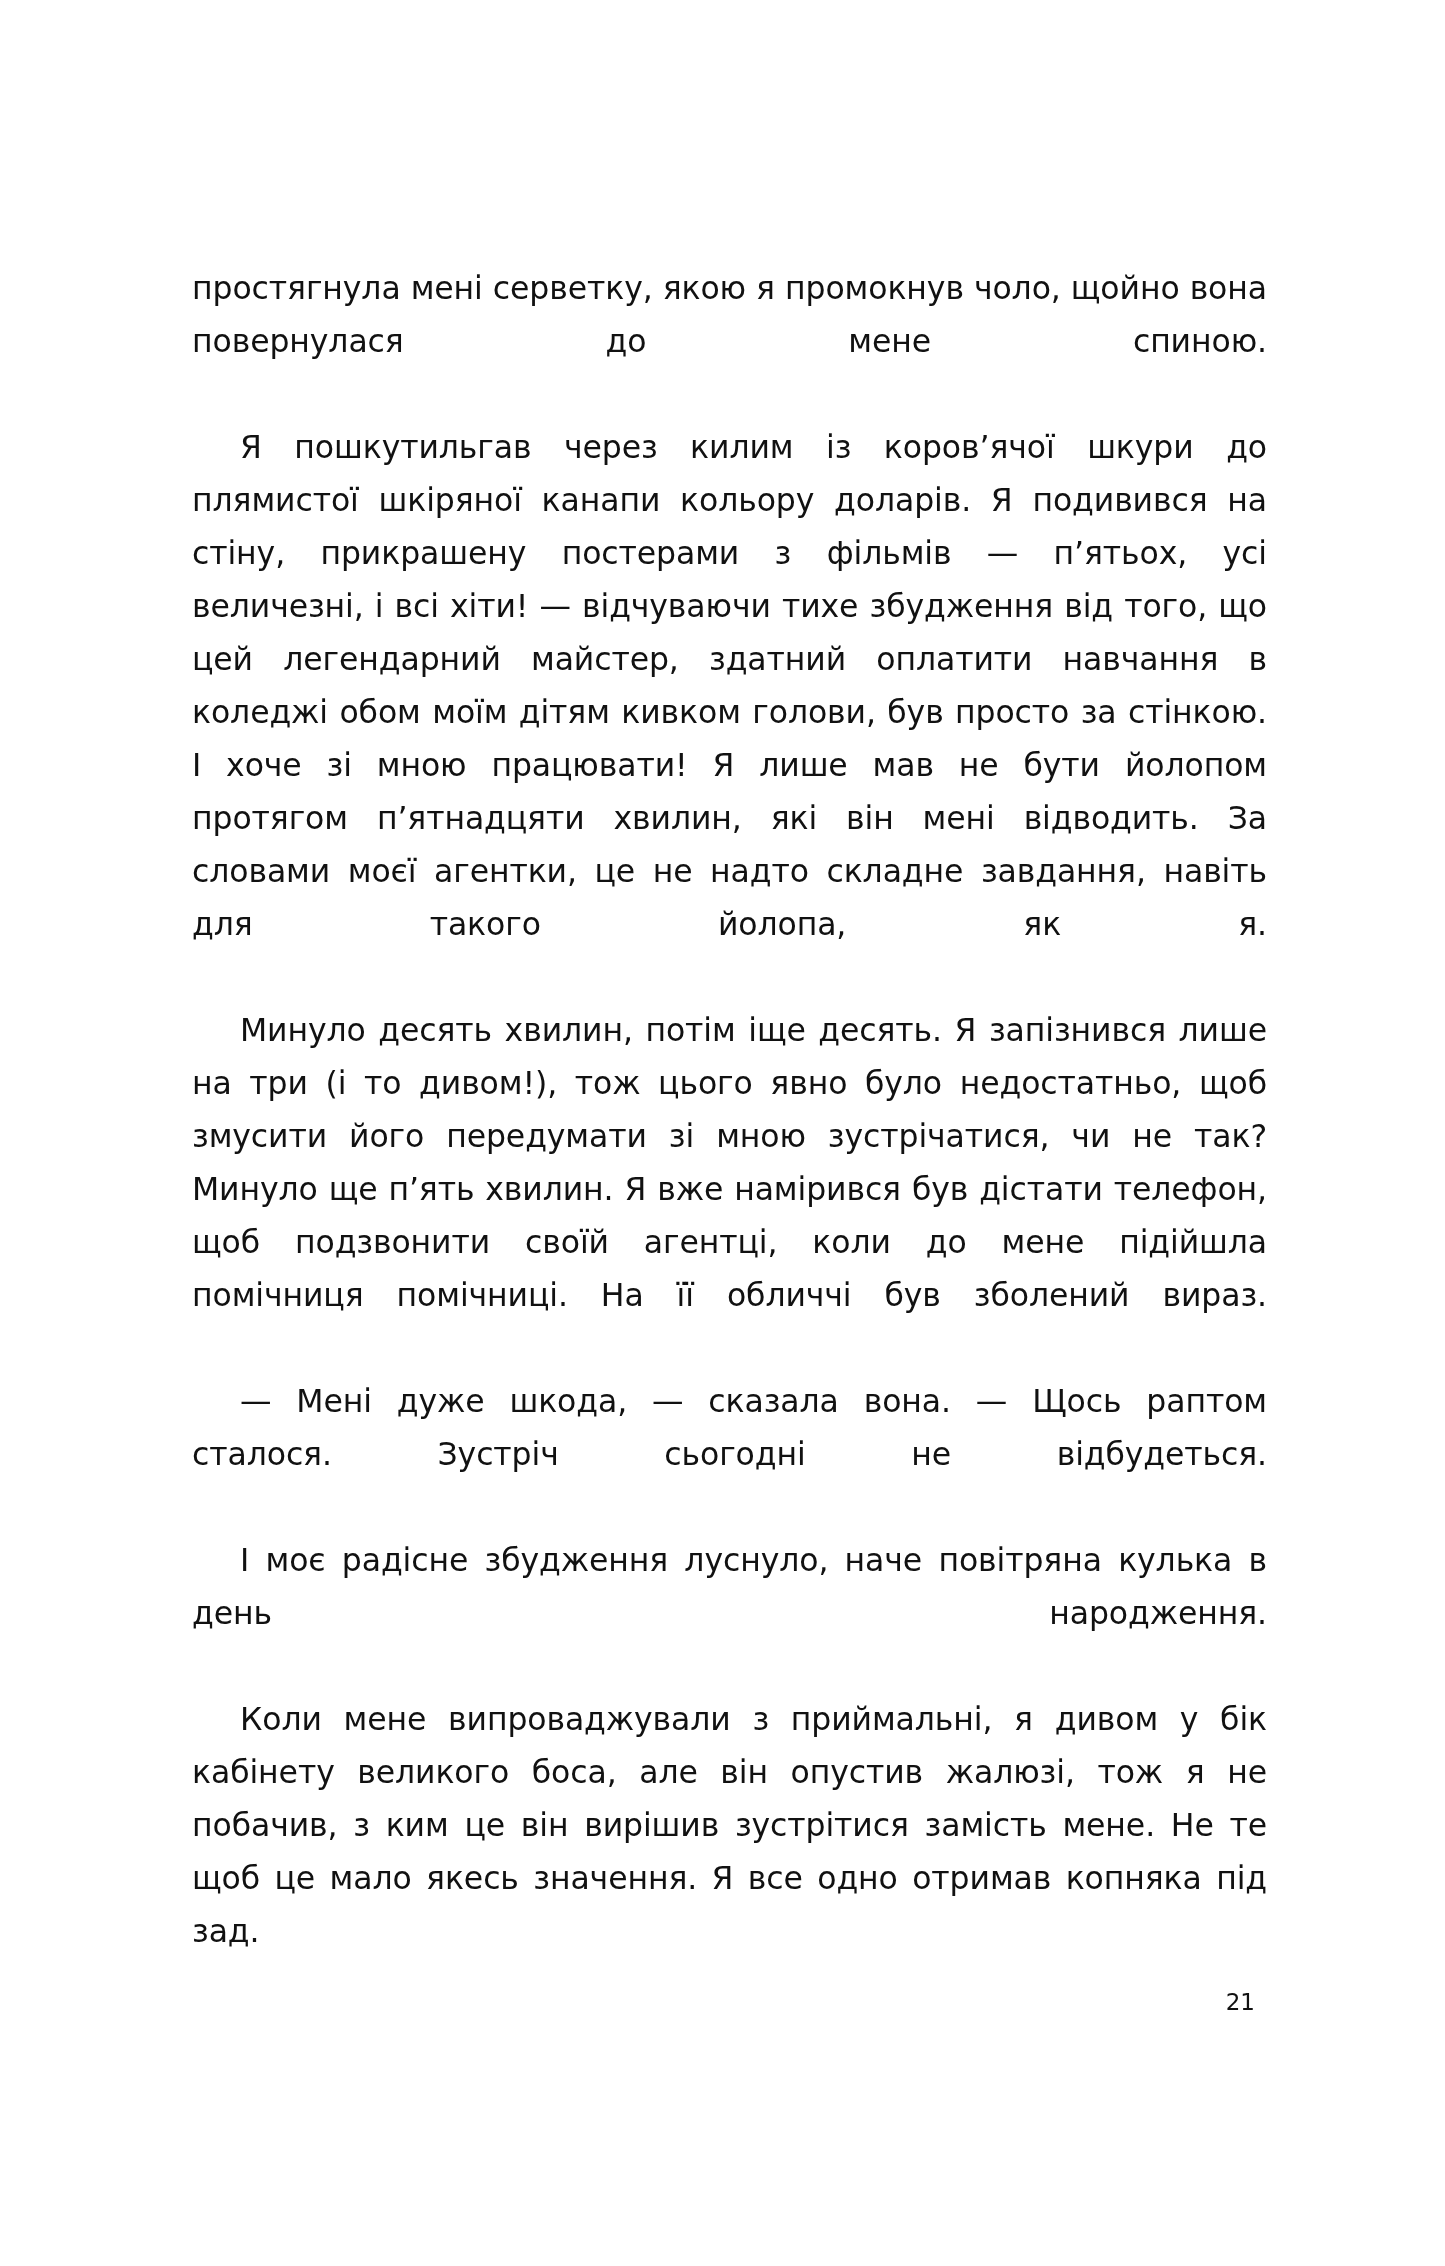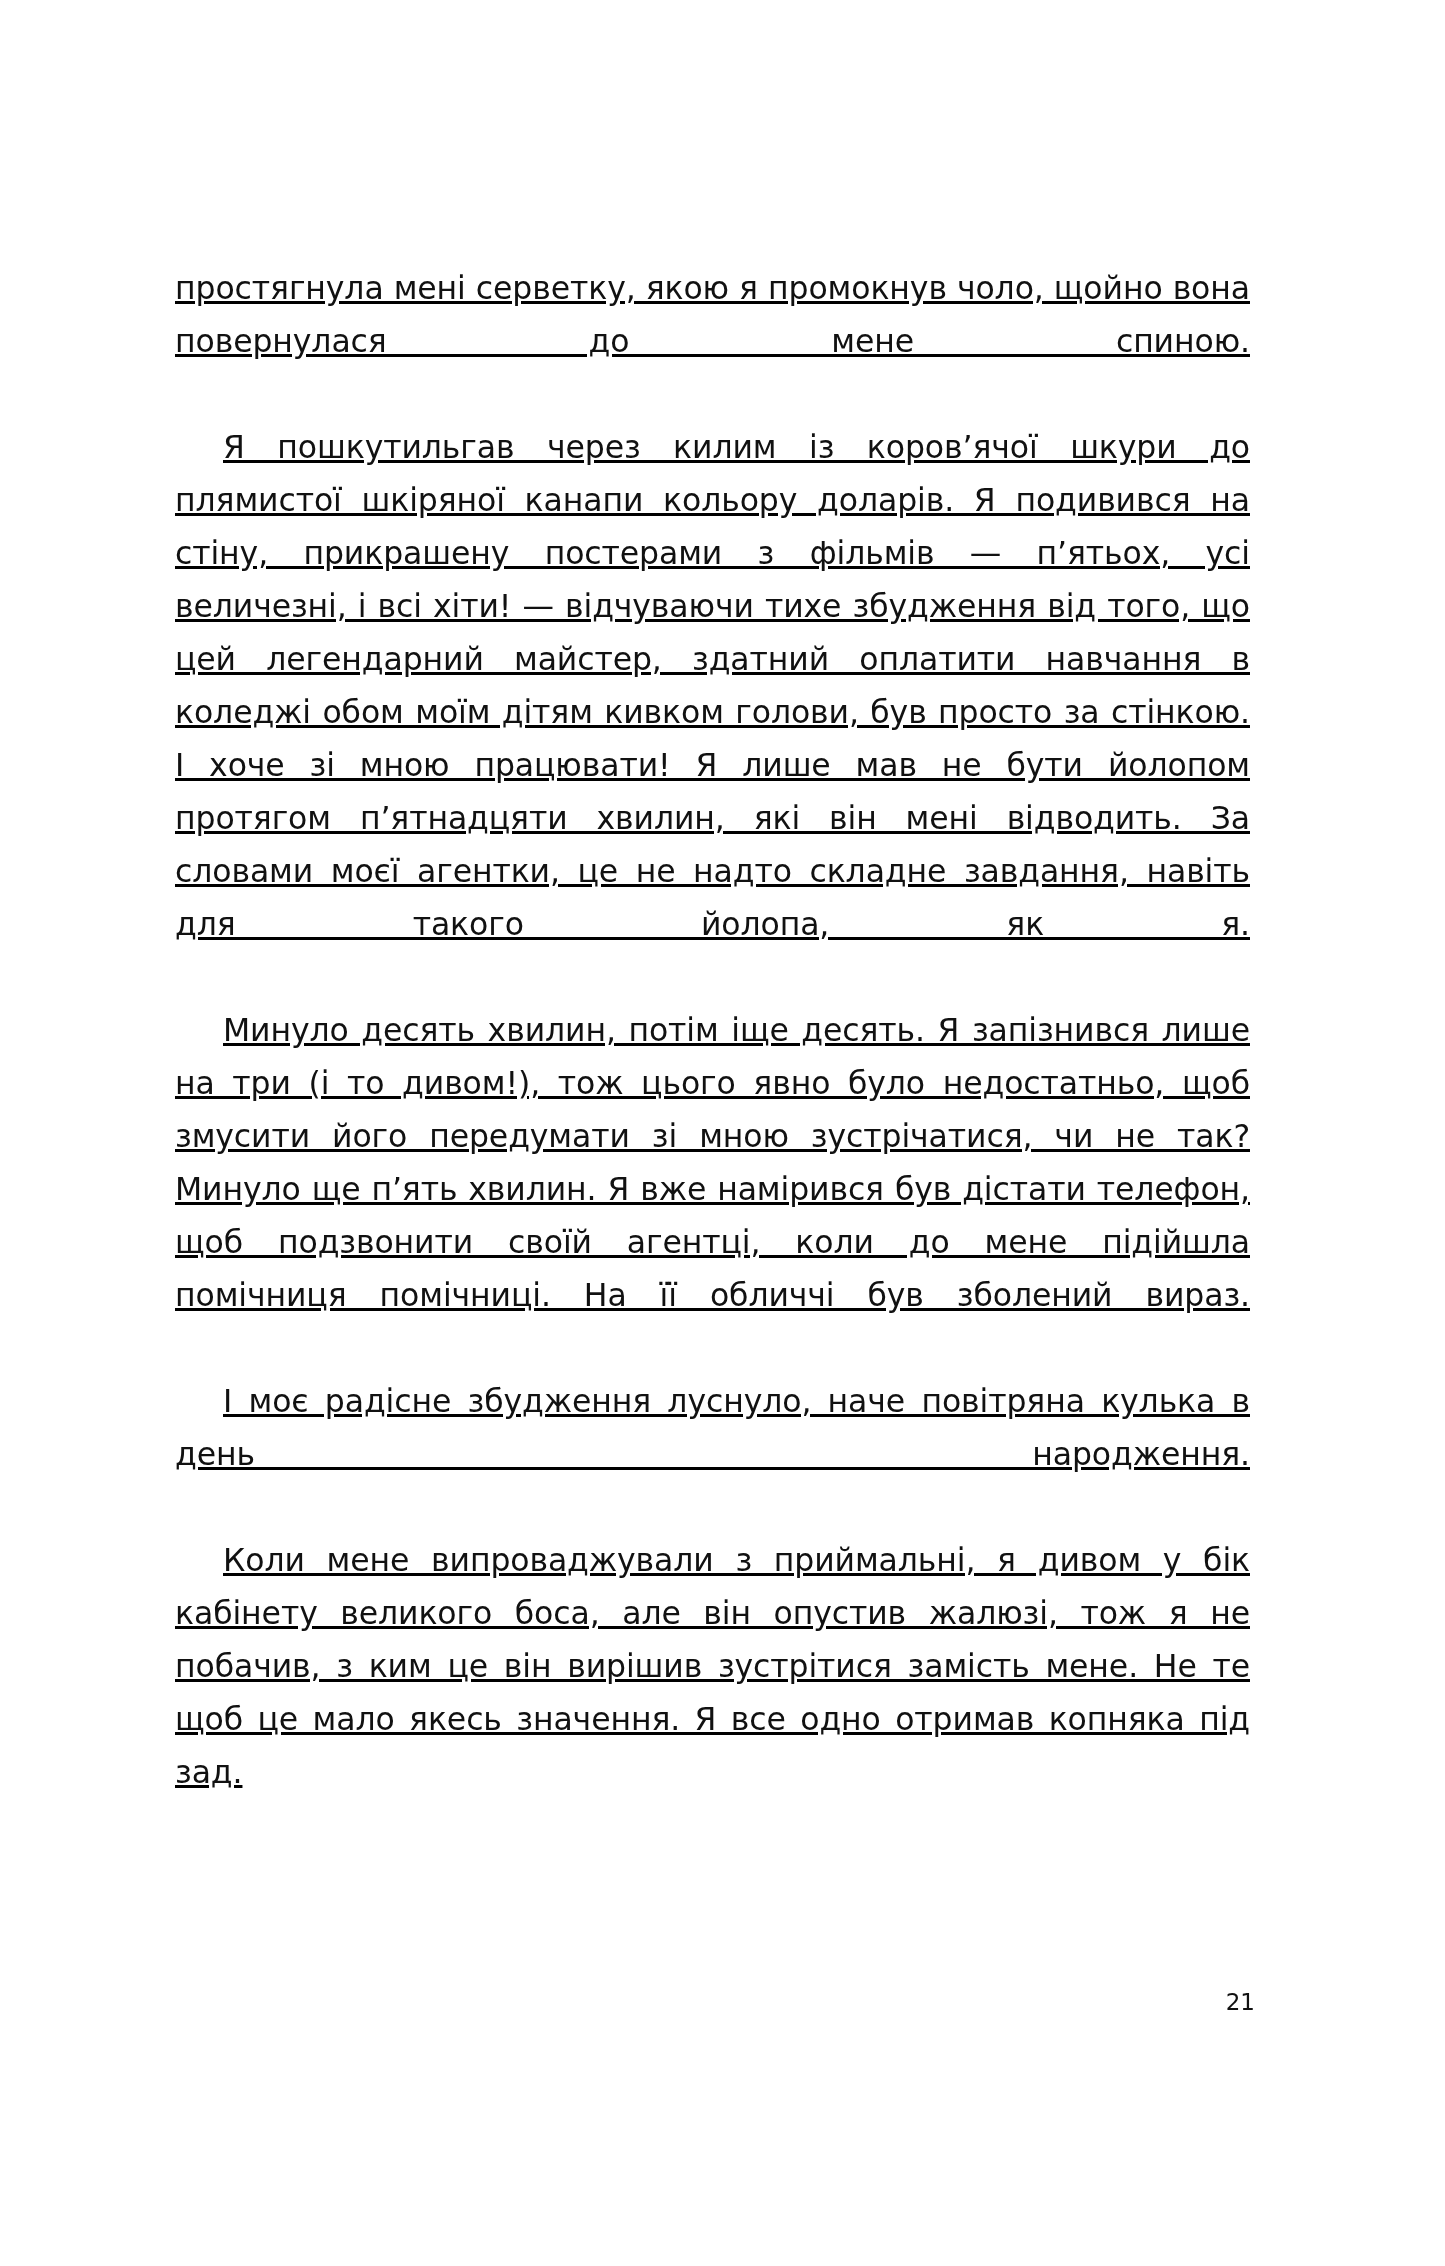--- a/index.html
+++ b/index.html
@@ -18,24 +18,23 @@
   .page {
     position: absolute;
     top: 0;
     left: 0;
     width: 1445px;
     height: 2266px;
     background: #ffffff;
   }
   .text-column {
     position: absolute;
-    left: 175px;
+    left: 192px;
     top: 262px;
     width: 1075px;
-    text-decoration: underline;
   }
   .para {
     font-size: 31.5px;
     line-height: 53px;
     text-align: justify;
     text-justify: inter-word;
     margin: 0;
     hyphens: manual;
     color: #111111;
     letter-spacing: -0.1px;
@@ -59,17 +58,18 @@
   }
 </style>
 </head>
 <body>
 
 <div class="page">
   <div class="text-column">
     <p class="para">простягнула мені серветку, якою я промокнув чоло, щойно вона повернулася до мене спиною.</p>
     <p class="para indent">Я пошкутильгав через килим із коров’ячої шкури до плямистої шкіряної канапи кольору доларів. Я подивився на стіну, прикрашену постерами з фільмів — п’ятьох, усі величезні, і всі хіти! — відчуваючи тихе збудження від того, що цей легендарний майстер, здатний оплатити навчання в коледжі обом моїм дітям кивком голови, був просто за стінкою. І хоче зі мною працювати! Я лише мав не бути йолопом протягом п’ятнадцяти хвилин, які він мені відводить. За словами моєї агентки, це не надто складне завдання, навіть для такого йолопа, як я.</p>
     <p class="para indent">Минуло десять хвилин, потім іще десять. Я запізнився лише на три (і то дивом!), тож цього явно було недостатньо, щоб змусити його передумати зі мною зустрічатися, чи не так? Минуло ще п’ять хвилин. Я вже намірився був дістати телефон, щоб подзвонити своїй агентці, коли до мене підійшла помічниця помічниці. На її обличчі був зболений вираз.</p>
+    <p class="para indent">— Мені дуже шкода, — сказала вона. — Щось раптом сталося. Зустріч сьогодні не відбудеться.</p>
     <p class="para indent">І моє радісне збудження луснуло, наче повітряна кулька в день народження.</p>
     <p class="para indent">Коли мене випроваджували з приймальні, я дивом у бік кабінету великого боса, але він опустив жалюзі, тож я не побачив, з ким це він вирішив зустрітися замість мене. Не те щоб це мало якесь значення. Я все одно отримав копняка під зад.</p>
   </div>
   <div class="folio">21</div>
 </div>
 
 </body></html>

